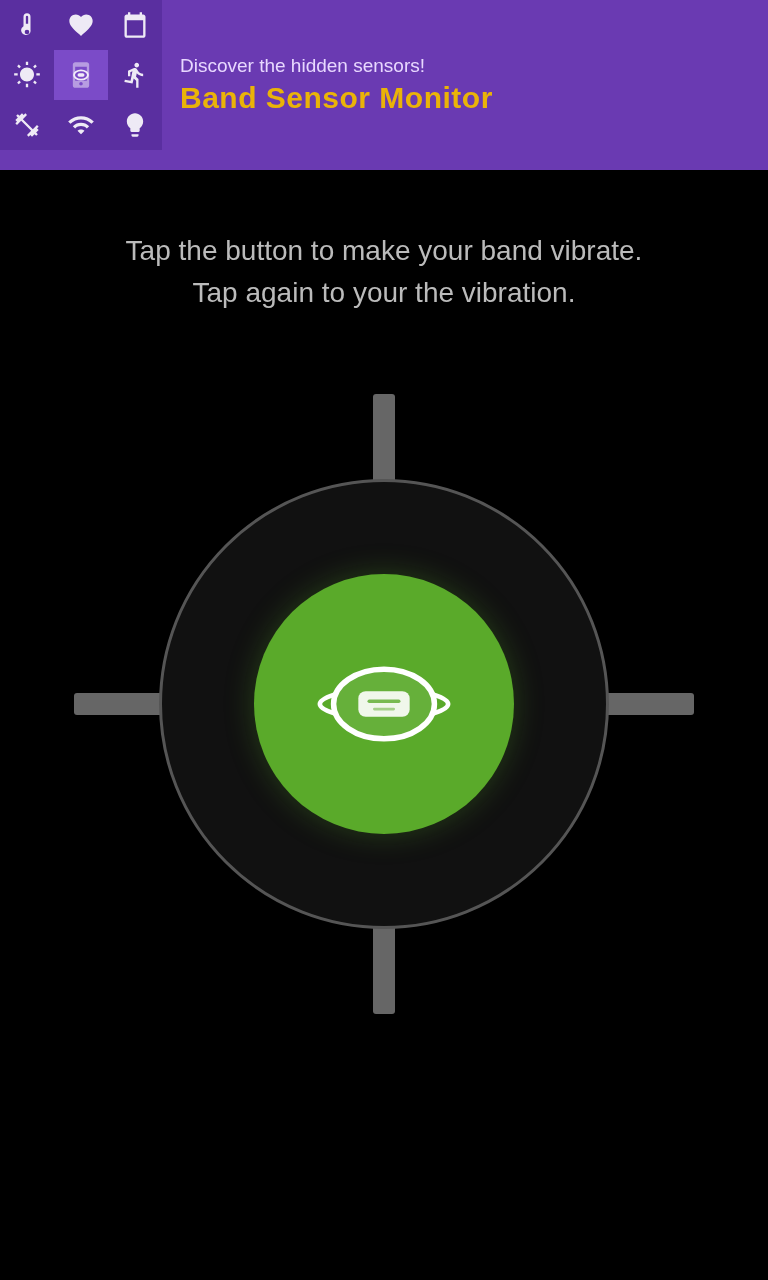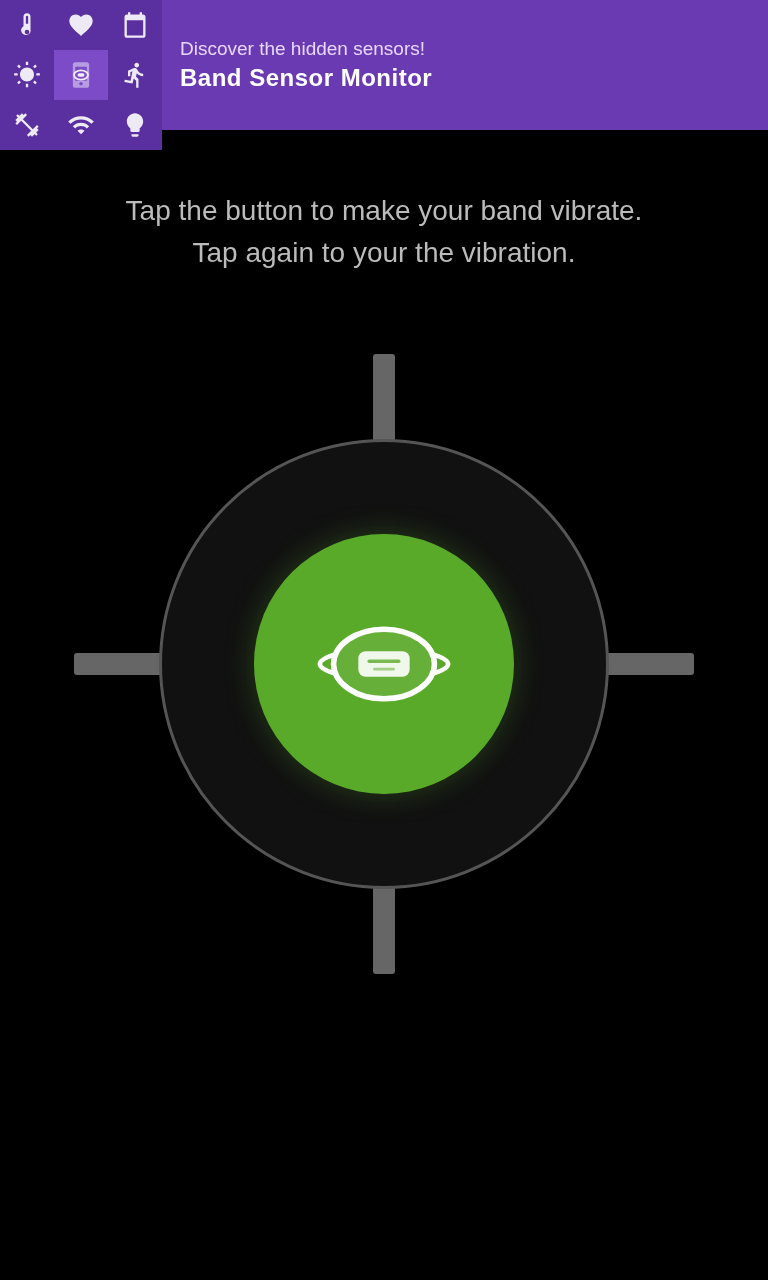--- a/index.html
+++ b/index.html
@@ -9,21 +9,21 @@
       height: 1280px;
       background: #000;
       font-family: 'Segoe UI', Arial, sans-serif;
       overflow: hidden;
       color: #fff;
     }
 
     
     .header {
       width: 768px;
-      height: 130px;
+      height: 170px;
       background: #6a3ab2;
       display: flex;
       flex-direction: row;
     }
 
     .sidebar-icons {
       width: 162px;
       height: 150px;
       display: grid;
       grid-template-columns: repeat(3, 54px);
@@ -60,23 +60,23 @@
     }
 
     .header-subtitle {
       font-size: 19px;
       font-weight: 400;
       color: #e8d8ff;
       margin-bottom: 4px;
     }
 
     .header-title {
-      font-size: 24px;
+      font-size: 30px;
       font-weight: 700;
-      color: #ffffff;
+      color: #eab308;
       letter-spacing: 0.5px;
     }
 
     
     .main-content {
       width: 768px;
       height: 1130px;
       background: #000;
       display: flex;
       flex-direction: column;

